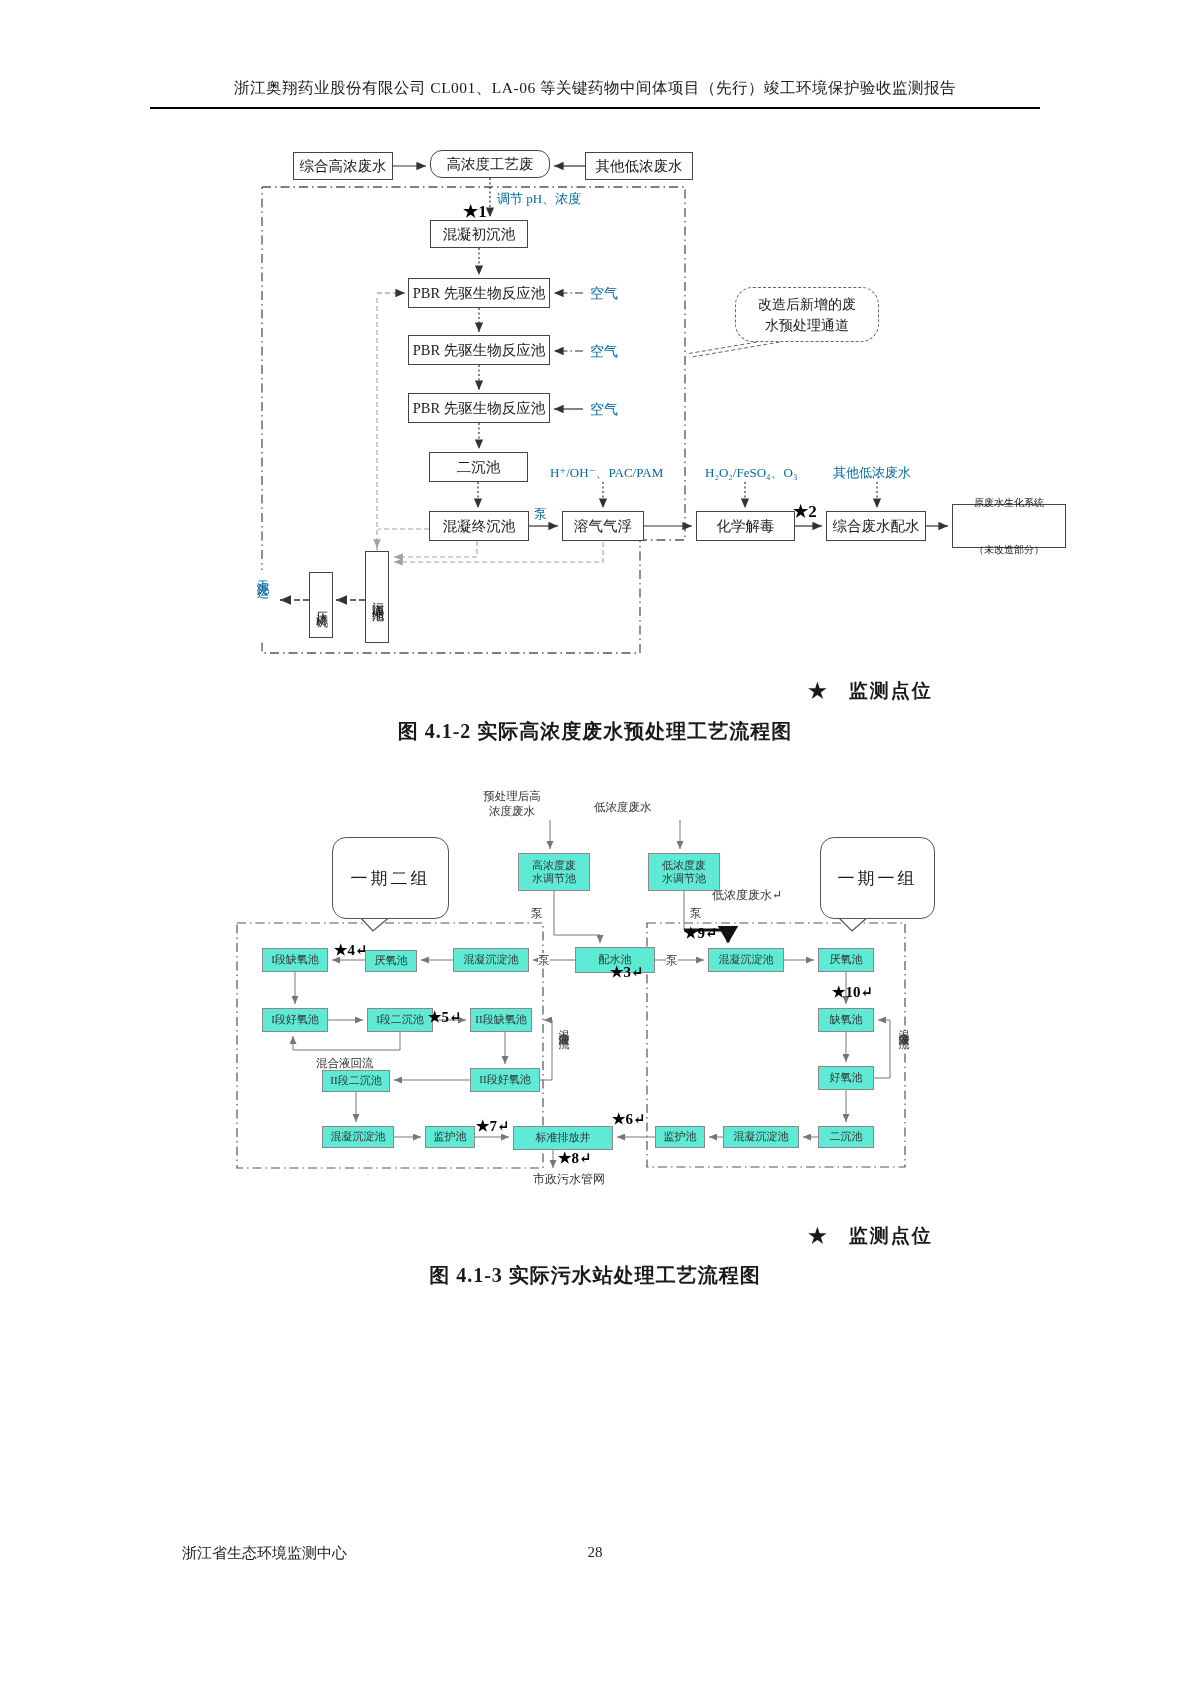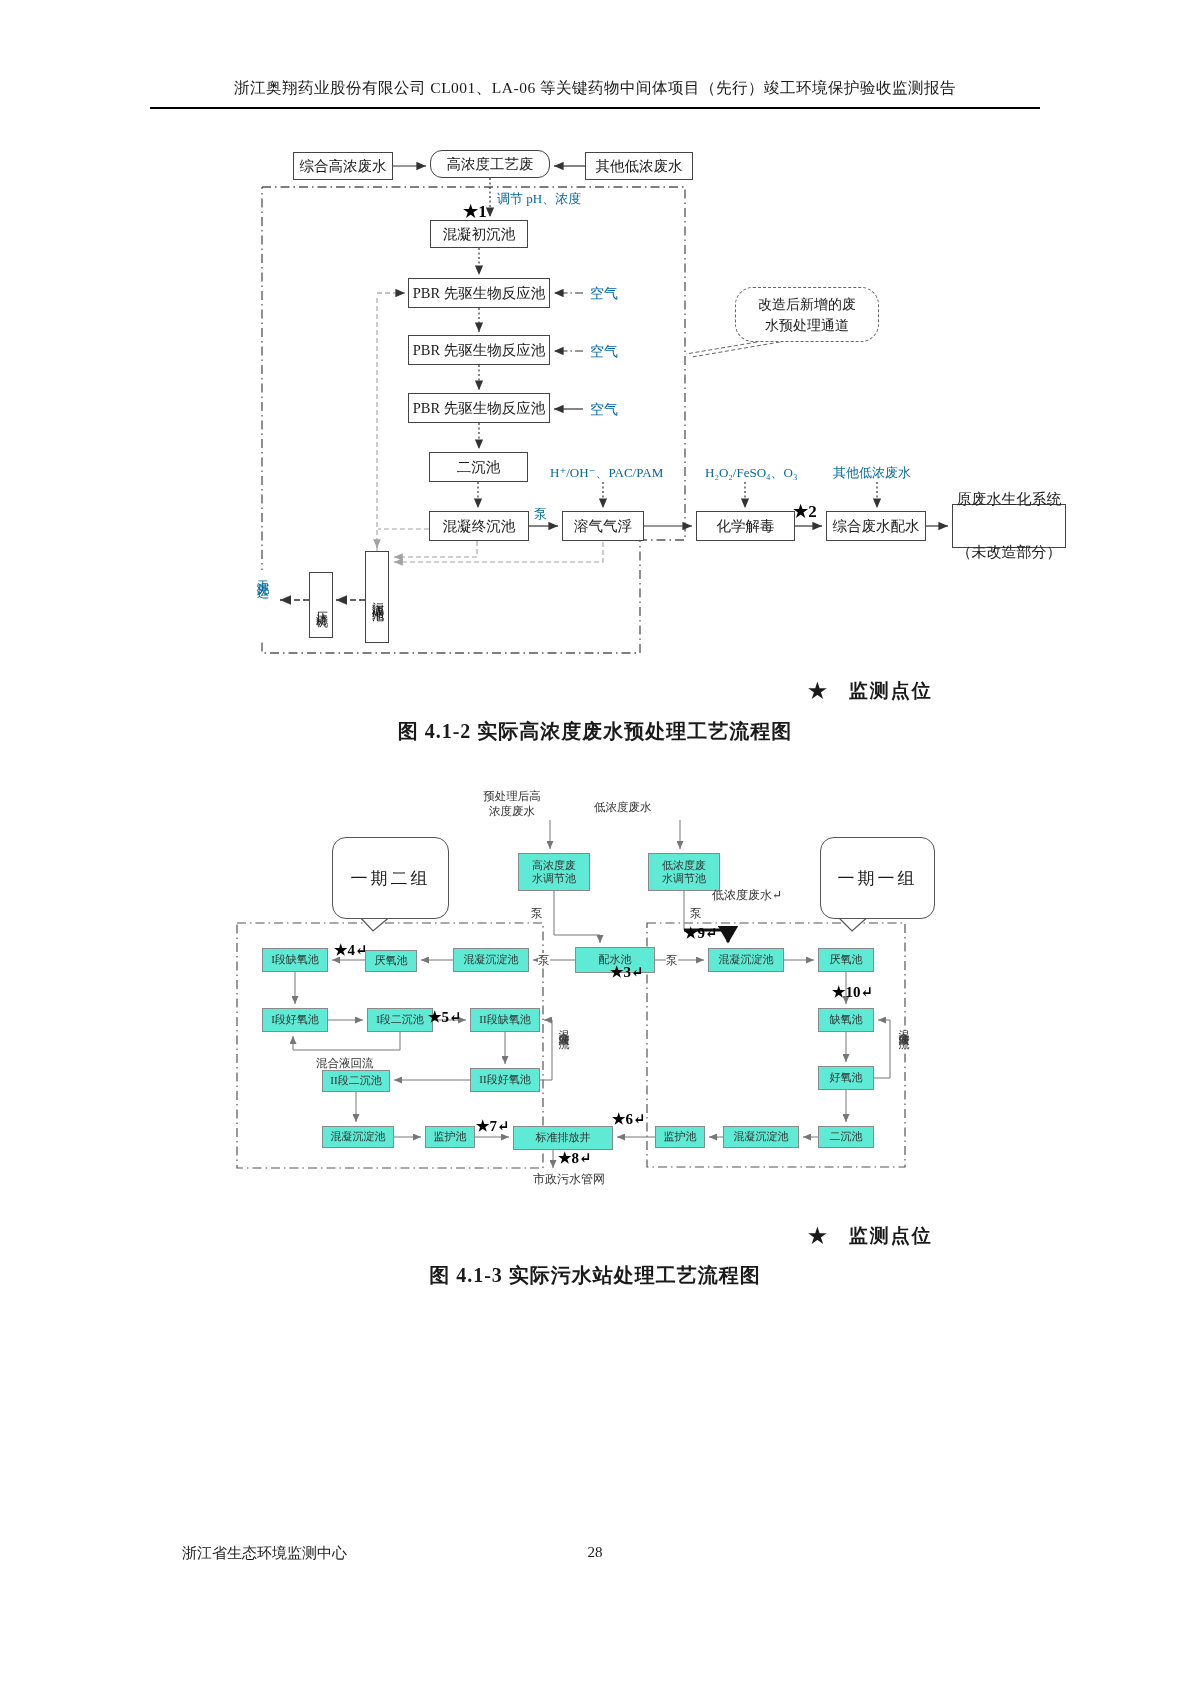--- a/index.html
+++ b/index.html
@@ -99,21 +99,21 @@
     <div class="bx" style="left:429px;top:322px;width:99px;height:30px;">二沉池</div>
     <div class="lbl" style="left:550px;top:334px;">H⁺/OH⁻、PAC/PAM</div>
     <div class="lbl" style="left:705px;top:334px;">H₂O₂/FeSO₄、O₃</div>
     <div class="lbl" style="left:833px;top:334px;">其他低浓废水</div>
     <div class="bx" style="left:429px;top:381px;width:100px;height:30px;">混凝终沉池</div>
     <div class="lbl" style="left:534px;top:375px;">泵</div>
     <div class="bx" style="left:562px;top:381px;width:82px;height:30px;">溶气气浮</div>
     <div class="bx" style="left:696px;top:381px;width:99px;height:30px;">化学解毒</div>
     <div class="star" style="left:793px;top:371px;font-size:17px;">★2</div>
     <div class="bx" style="left:826px;top:381px;width:100px;height:30px;">综合废水配水</div>
-    <div class="bx" style="left:952px;top:374px;width:114px;height:44px;flex-direction:column;font-size:15px;gap:36px;">
+    <div class="bx" style="left:952px;top:374px;width:114px;height:44px;flex-direction:column;font-size:10px;gap:36px;">
       <span>原废水生化系统</span>
       <span>（未改造部分）</span>
     </div>
     <div class="callout1" style="left:735px;top:157px;width:142px;height:53px;flex-direction:column;">
       <span>改造后新增的废</span>
       <span>水预处理通道</span>
     </div>
     <div class="bx vtext" style="left:365px;top:421px;width:24px;height:92px;font-size:12px;">污泥浓缩池</div>
     <div class="bx vtext" style="left:309px;top:442px;width:24px;height:66px;font-size:12px;">压滤机</div>
     <div class="lbl vtext" style="left:254px;top:440px;height:72px;font-size:12.5px;background:#fff;">干泥外运</div>
@@ -202,21 +202,21 @@
     <div class="lbl2" style="left:538px;top:208px;background:#fff;">泵</div>
     <div class="lbl2" style="left:666px;top:208px;background:#fff;">泵</div>
 
     <div class="bx2" style="left:262px;top:203px;width:66px;height:24px;">I段缺氧池</div>
     <div class="star" style="left:334px;top:196px;">★4↵</div>
     <div class="bx2" style="left:365px;top:205px;width:52px;height:22px;">厌氧池</div>
     <div class="bx2" style="left:453px;top:203px;width:76px;height:24px;">混凝沉淀池</div>
     <div class="bx2" style="left:262px;top:263px;width:66px;height:24px;">I段好氧池</div>
     <div class="bx2" style="left:367px;top:263px;width:66px;height:24px;">I段二沉池</div>
     <div class="star" style="left:428px;top:263px;">★5↵</div>
-    <div class="bx2" style="left:470px;top:263px;width:70px;height:24px;">II段缺氧池</div>
+    <div class="bx2" style="left:470px;top:263px;width:62px;height:24px;">II段缺氧池</div>
     <div class="lbl2 vtext" style="left:556px;top:276px;height:62px;font-size:11px;">混合液回流</div>
     <div class="lbl2" style="left:316px;top:311px;">混合液回流</div>
     <div class="bx2" style="left:322px;top:325px;width:68px;height:22px;">II段二沉池</div>
     <div class="bx2" style="left:470px;top:323px;width:70px;height:24px;">II段好氧池</div>
     <div class="bx2" style="left:322px;top:381px;width:72px;height:22px;">混凝沉淀池</div>
     <div class="bx2" style="left:425px;top:381px;width:50px;height:22px;">监护池</div>
     <div class="star" style="left:476px;top:372px;">★7↵</div>
     <div class="bx2" style="left:513px;top:381px;width:100px;height:24px;">标准排放井</div>
     <div class="star" style="left:558px;top:404px;">★8↵</div>
     <div class="lbl2" style="left:533px;top:426px;font-size:12px;">市政污水管网</div>

